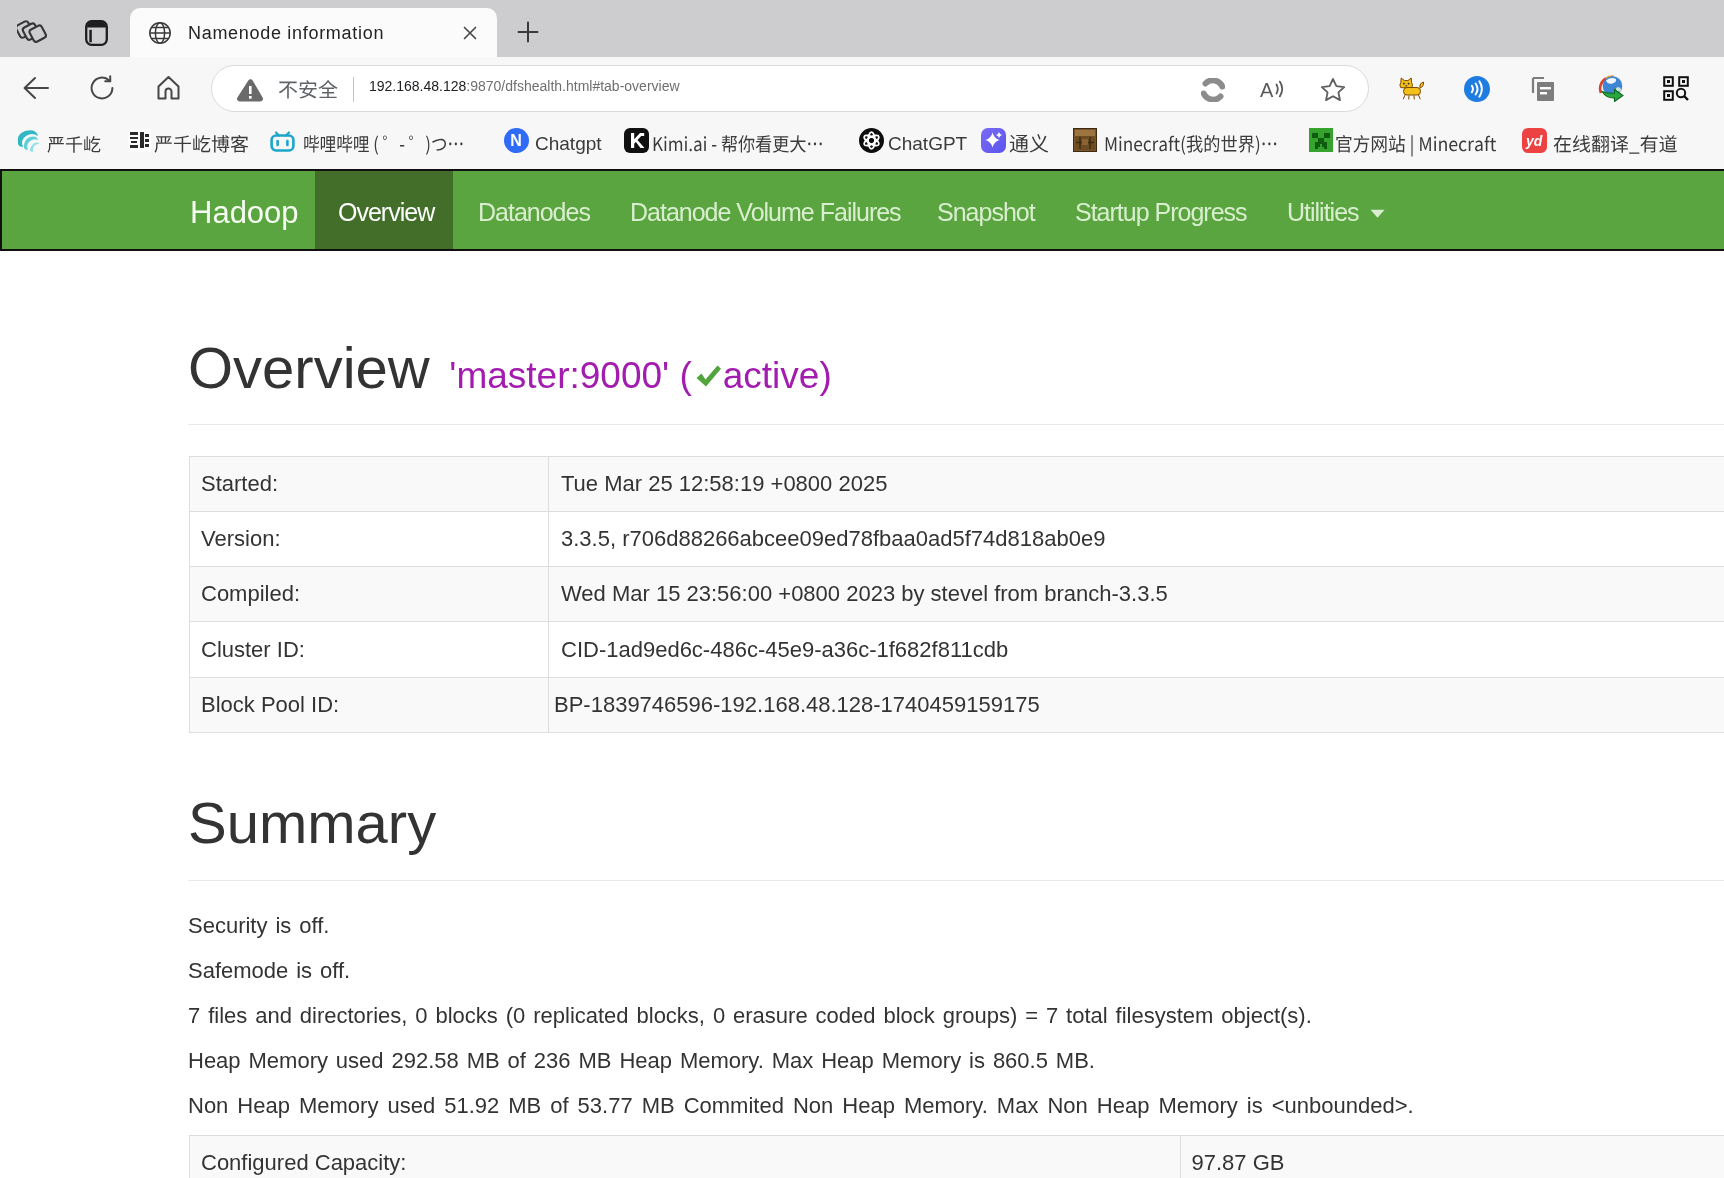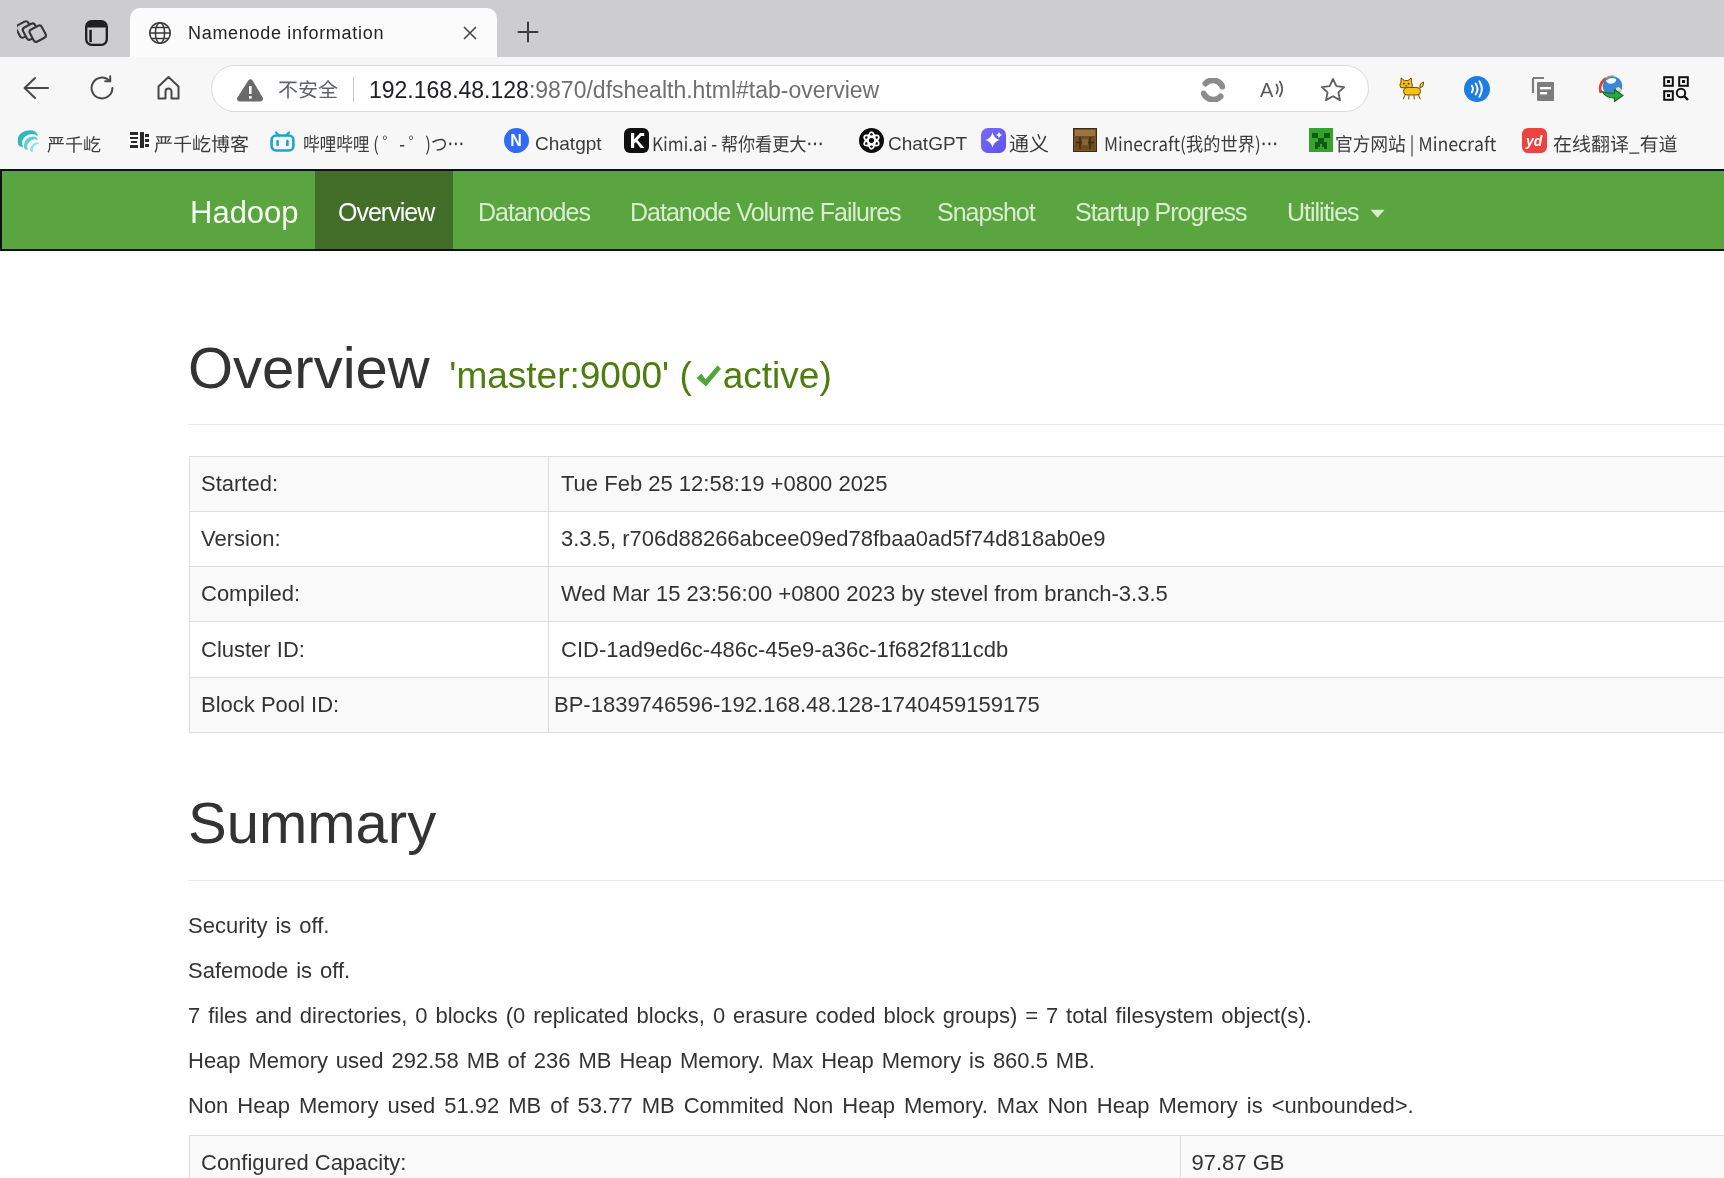--- a/index.html
+++ b/index.html
@@ -9,21 +9,21 @@
 #tabstrip{position:absolute;left:0;top:0;width:1724px;height:57px;background:#cdcdcf}
 #tab{position:absolute;left:130px;top:8px;width:367px;height:49px;background:#fbfbfc;border-radius:10px 10px 0 0}
 #toolbar{position:absolute;left:0;top:57px;width:1724px;height:62px;background:#f7f7f8}
 #pill{position:absolute;left:211px;top:64.5px;width:1158px;height:47px;background:#fff;border:1px solid #d8dadd;border-radius:23.5px}
 #bookmarks{position:absolute;left:0;top:119px;width:1724px;height:50px;background:#f7f7f8}
 
 #nav{position:absolute;left:0;top:169px;width:1724px;height:82px;background:#5AA540;border-top:2px solid #101010;border-bottom:2px solid #101010;border-left:2px solid #101010}
 .navtxt{color:#D9EECE;font-size:25px;letter-spacing:-1.0px}
 
 .h1{font-size:58px;color:#333}
-.small{font-size:37px;color:#4d7c0f}
+.small{font-size:37px;color:#a21caf}
 .body{font-size:22px;color:#333}
 .bold{font-weight:normal}
 .sum{word-spacing:1.8px}
 .line{position:absolute;background:#ddd}
 </style></head><body>
 <div id="root">
 
 <div id="tabstrip"></div>
 <svg class="abs" style="left:17px;top:18px" width="31" height="30" viewBox="0 0 31 30" fill="#cdcdcf" stroke="#353535" stroke-width="2.1" stroke-linejoin="round">
   <g transform="rotate(-28 15 15)">
@@ -67,21 +67,21 @@
     <path d="M12.3 1.5 a2.6 2.6 0 0 1 4.4 0 L26.6 18.4 a2.6 2.6 0 0 1-2.2 4 H3.6 a2.6 2.6 0 0 1-2.2-4 Z" fill="#6a6a6a"></path>
     <rect x="13" y="7" width="2.6" height="8" fill="#fff"></rect>
         <rect x="13" y="17" width="2.6" height="2.7" fill="#fff"></rect>
   </svg>
   <svg style="position:absolute;left:66.0px;top:13.5px" width="60.0" height="24.0" viewBox="0 -18.0 60.0 24.0">
         <g>
           <path d="M11.18 -9.56C13.56 -7.96 16.56 -5.6000000000000005 17.98 -4.0600000000000005L19.2 -5.22C17.7 -6.76 14.66 -9.0 12.3 -10.52ZM1.3800000000000001 -15.4V-13.86H10.28C8.3 -10.44 4.86 -7.0600000000000005 0.88 -5.1000000000000005C1.2 -4.76 1.6600000000000001 -4.16 1.9000000000000001 -3.7800000000000002C4.68 -5.24 7.16 -7.3 9.18 -9.620000000000001V1.56H10.8V-11.68C11.32 -12.38 11.78 -13.120000000000001 12.200000000000001 -13.86H18.62V-15.4Z M28.28 -16.46C28.6 -15.860000000000001 28.939999999999998 -15.120000000000001 29.22 -14.5H21.86V-10.44H23.36V-13.08H36.58V-10.44H38.16V-14.5H30.98C30.68 -15.16 30.200000000000003 -16.12 29.82 -16.84ZM33.120000000000005 -7.5600000000000005C32.5 -5.94 31.62 -4.64 30.48 -3.56C29.04 -4.14 27.58 -4.66 26.2 -5.12C26.7 -5.84 27.240000000000002 -6.68 27.78 -7.5600000000000005ZM25.98 -7.5600000000000005C25.259999999999998 -6.4 24.5 -5.32 23.86 -4.46C25.52 -3.9 27.34 -3.24 29.12 -2.5C27.18 -1.2 24.68 -0.36 21.64 0.18C21.96 0.5 22.42 1.18 22.6 1.54C25.86 0.84 28.58 -0.2 30.72 -1.82C33.24 -0.72 35.56 0.46 37.04 1.46L38.28 0.16C36.74 -0.8200000000000001 34.46 -1.92 31.98 -2.96C33.2 -4.18 34.14 -5.7 34.84 -7.5600000000000005H38.7V-8.98H28.6C29.14 -9.98 29.64 -10.98 30.04 -11.92L28.42 -12.24C28.02 -11.22 27.44 -10.1 26.82 -8.98H21.38V-7.5600000000000005Z M49.86 -17.02C47.84 -13.84 44.18 -10.9 40.52 -9.24C40.9 -8.92 41.34 -8.42 41.56 -8.02C42.36 -8.42 43.16 -8.88 43.94 -9.38V-8.08H49.22V-4.96H44.06V-3.62H49.22V-0.32H41.52V1.04H58.58V-0.32H50.78V-3.62H56.18V-4.96H50.78V-8.08H56.18V-9.4C56.94 -8.88 57.7 -8.4 58.5 -7.94C58.72 -8.38 59.16 -8.9 59.54 -9.200000000000001C56.28 -10.92 53.32 -13.0 50.84 -15.88L51.18 -16.4ZM44.0 -9.42C46.26 -10.88 48.36 -12.74 50.0 -14.780000000000001C51.9 -12.6 53.92 -10.92 56.14 -9.42Z" fill="#5f6368"></path>
         </g>
       </svg>
   <div class="line" style="left:141px;top:11px;width:1px;height:25px;background:#c4c4c4"></div>
-  <div class="t" style="left:157px;top:13.6px;font-size:23px"><span style="color:#202124">192.168.48.128</span><span style="color:#6f6f6f">:9870/dfshealth.html#tab-overview</span></div>
+  <div class="t" style="left:157px;top:13.6px;font-size:14px"><span style="color:#202124">192.168.48.128</span><span style="color:#6f6f6f">:9870/dfshealth.html#tab-overview</span></div>
   <svg class="abs" style="left:989px;top:12px" width="24" height="24" viewBox="0 0 24 24" fill="none">
   <path d="M4.5 5.5 A10.3 10.3 0 0 1 21.3 8.5" stroke="#8c8c8c" stroke-width="6" stroke-linecap="round"></path>
   <path d="M19.5 18.5 A10.3 10.3 0 0 1 2.7 15.5" stroke="#8c8c8c" stroke-width="6" stroke-linecap="round"></path>
   <path d="M10 9 a4 4 0 0 1 5 2" stroke="#fff" stroke-width="2.2" stroke-linecap="round"></path>
 </svg>
   <svg class="abs" style="left:1048px;top:12px" width="26" height="24" viewBox="0 0 26 24" fill="none" stroke="#5a5a5a">
     <text x="0" y="19" font-size="20" fill="#5a5a5a" stroke="none" font-family="Liberation Sans">A</text>
     <path d="M16.5 6.5 a9 9 0 0 1 0 9" stroke-width="1.8" stroke-linecap="round"></path>
     <path d="M19.8 3.6 a13.5 13.5 0 0 1 0 14.8" stroke-width="1.8" stroke-linecap="round"></path>
   </svg>
@@ -292,21 +292,21 @@
 <div class="abs" style="left:189px;top:676.5px;width:1535px;height:55.2px;background:#f9f9f9"></div>
 <div class="line" style="left:189px;top:455.8px;width:1535px;height:1px"></div>
 <div class="line" style="left:189px;top:510.9px;width:1535px;height:1px"></div>
 <div class="line" style="left:189px;top:566.1px;width:1535px;height:1px"></div>
 <div class="line" style="left:189px;top:621.3px;width:1535px;height:1px"></div>
 <div class="line" style="left:189px;top:676.5px;width:1535px;height:1px"></div>
 <div class="line" style="left:189px;top:731.7px;width:1535px;height:1px"></div>
 <div class="line" style="left:189px;top:455.8px;width:1px;height:276px"></div>
 <div class="line" style="left:547.5px;top:455.8px;width:1px;height:276px"></div>
 <div class="t body bold" style="left:201px;top:473.1px">Started:</div>
-<div class="t body" style="left:561px;top:473.1px">Tue Feb 25 12:58:19 +0800 2025</div>
+<div class="t body" style="left:561px;top:473.1px">Tue Mar 25 12:58:19 +0800 2025</div>
 <div class="t body bold" style="left:201px;top:528.3px">Version:</div>
 <div class="t body" style="left:561px;top:528.3px">3.3.5, r706d88266abcee09ed78fbaa0ad5f74d818ab0e9</div>
 <div class="t body bold" style="left:201px;top:583.4px">Compiled:</div>
 <div class="t body" style="left:561px;top:583.4px">Wed Mar 15 23:56:00 +0800 2023 by stevel from branch-3.3.5</div>
 <div class="t body bold" style="left:201px;top:638.6px">Cluster ID:</div>
 <div class="t body" style="left:561px;top:638.6px">CID-1ad9ed6c-486c-45e9-a36c-1f682f811cdb</div>
 <div class="t body bold" style="left:201px;top:693.8px">Block Pool ID:</div>
 <div class="t body" style="left:554px;top:693.8px">BP-1839746596-192.168.48.128-1740459159175</div>
 
 <div class="t h1" style="left:188px;top:793.5px">Summary</div>

